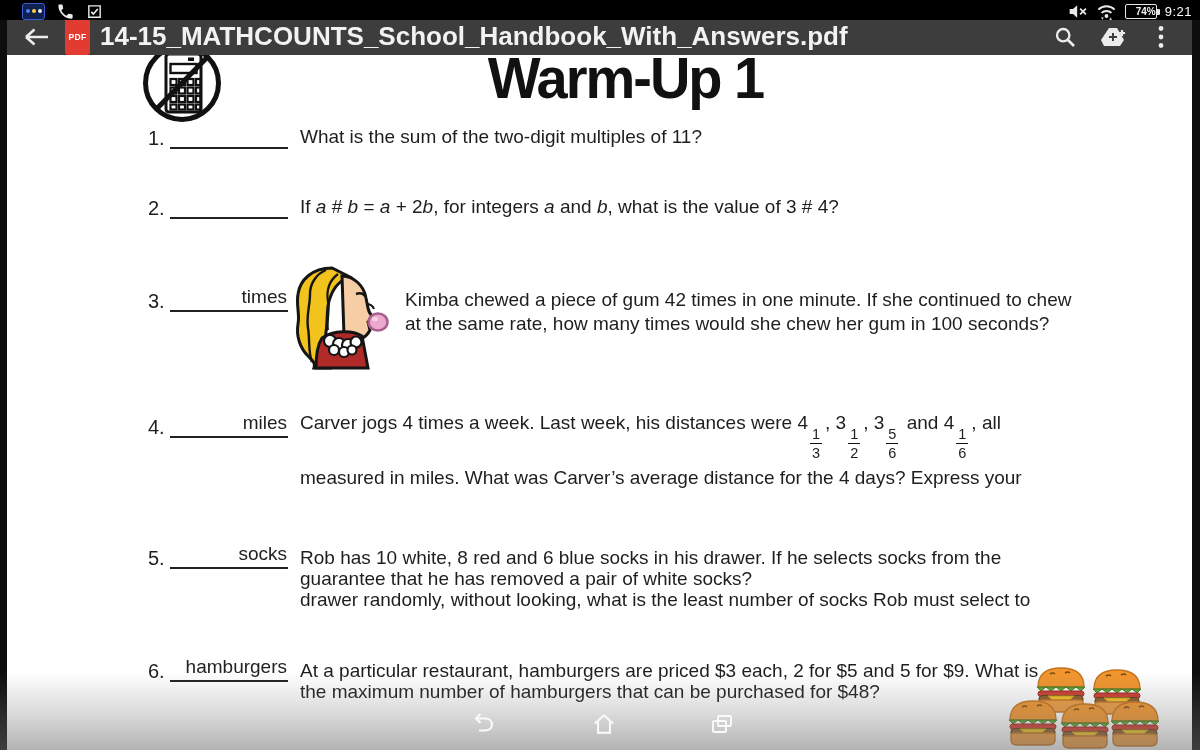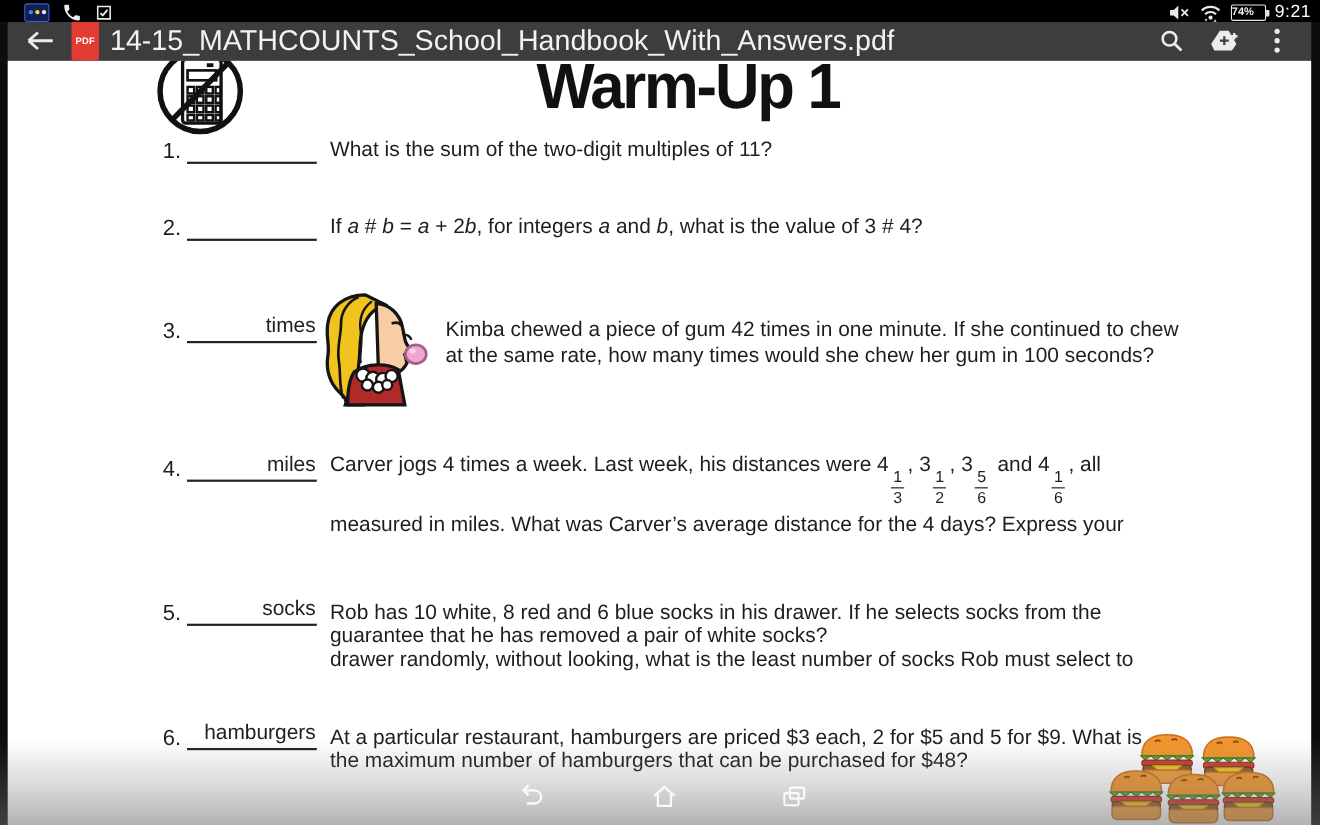--- a/index.html
+++ b/index.html
@@ -3,35 +3,35 @@
 <meta charset="utf-8">
 <style>
   * { margin:0; padding:0; box-sizing:border-box; }
   html,body { width:1200px; height:750px; background:#000; font-family:"Liberation Sans", sans-serif; }
   .screen { position:relative; width:1200px; height:750px; background:#0d0d0d; overflow:hidden; }
 
   
   .statusbar { position:absolute; left:0; top:0; width:1200px; height:20px; background:#000; z-index:40; }
   .sb-left { position:absolute; left:22px; top:1px; display:flex; gap:11px; align-items:center; height:20px; }
   .sb-right { position:absolute; right:8px; top:0; display:flex; gap:8px; align-items:center; height:22px; }
-  .sb-time { color:#fff; font-size:16px; font-weight:400; letter-spacing:0.5px; }
+  .sb-time { color:#fff; font-size:13px; font-weight:400; letter-spacing:0.5px; }
   .battery { position:relative; width:32px; height:15px; border:1.5px solid #e6e6e6; border-radius:2px;
-             color:#f0f0f0; font-size:10px; font-weight:700; display:flex; align-items:center; justify-content:flex-start; }
+             color:#f0f0f0; font-size:10px; font-weight:700; display:flex; align-items:center; justify-content:flex-end; }
   .battery:after { content:""; position:absolute; right:-4px; top:4px; width:2.5px; height:6px; background:#e6e6e6; border-radius:0 1px 1px 0; }
   .listen-badge { width:23px; height:17px; border-radius:3px; background:#10214d; border:1px solid #3b5bd6;
                   display:flex; align-items:center; justify-content:center; gap:2px; }
   .listen-badge i { display:block; width:4px; height:4px; border-radius:50%; }
 
   
   .toolbar { position:absolute; left:7px; top:18px; width:1185px; height:37px; background:#3d3d3d; z-index:30;
              display:flex; align-items:center; }
   .tb-back { margin-left:12px; width:34px; height:24px; display:flex; align-items:center; justify-content:center; }
   .pdf-badge { margin-left:12px; width:25px; height:37px; background:#e23b32; border-radius:3px; color:#fff;
                font-size:8.5px; font-weight:700; display:flex; align-items:center; justify-content:center; letter-spacing:0.3px; }
-  .tb-title { margin-left:10px; color:#f2f2f2; font-size:26px; font-weight:400; white-space:nowrap; overflow:hidden;
+  .tb-title { margin-left:10px; color:#f2f2f2; font-size:26px; font-weight:700; white-space:nowrap; overflow:hidden;
               max-width:940px; letter-spacing:0px; }
   .tb-actions { margin-left:auto; display:flex; align-items:center; gap:14px; padding-right:14px; }
   .tb-actions .abtn { width:34px; height:30px; display:flex; align-items:center; justify-content:center; }
 
   
   .page { position:absolute; left:7px; top:55px; width:1185px; height:695px; background:#fff; overflow:hidden; z-index:5; color:#1e1e1e; }
   .doc-title { position:absolute; left:0; right:0; top:-10px; text-align:center; padding-left:52px;
                font-size:56px; font-weight:700; letter-spacing:-2px; color:#111; transform:scaleY(1.04); }
   .no-calc { position:absolute; left:134px; top:-13px; }
 

